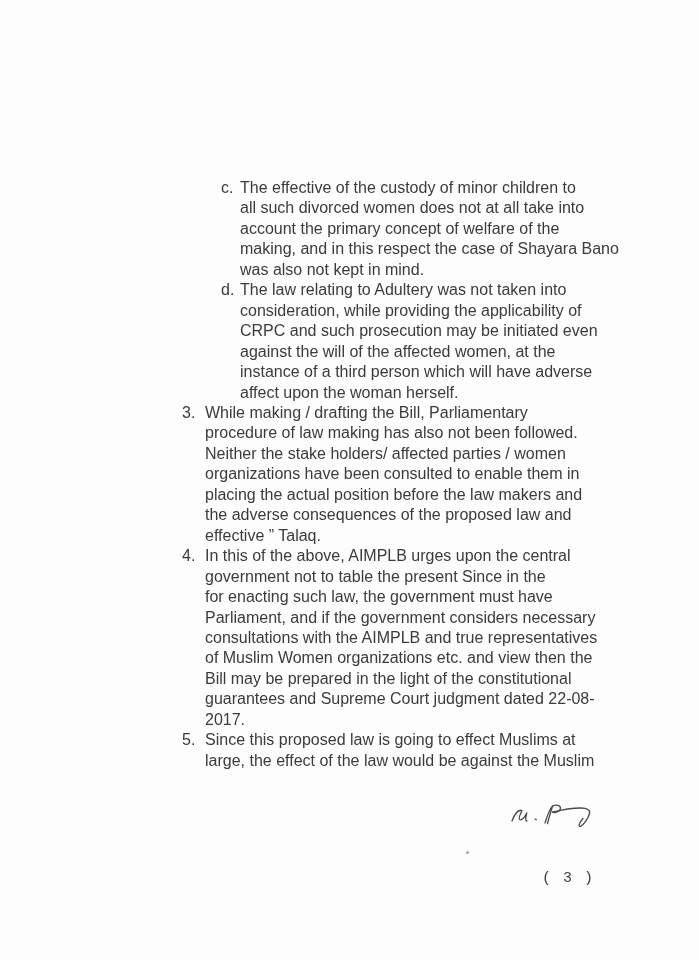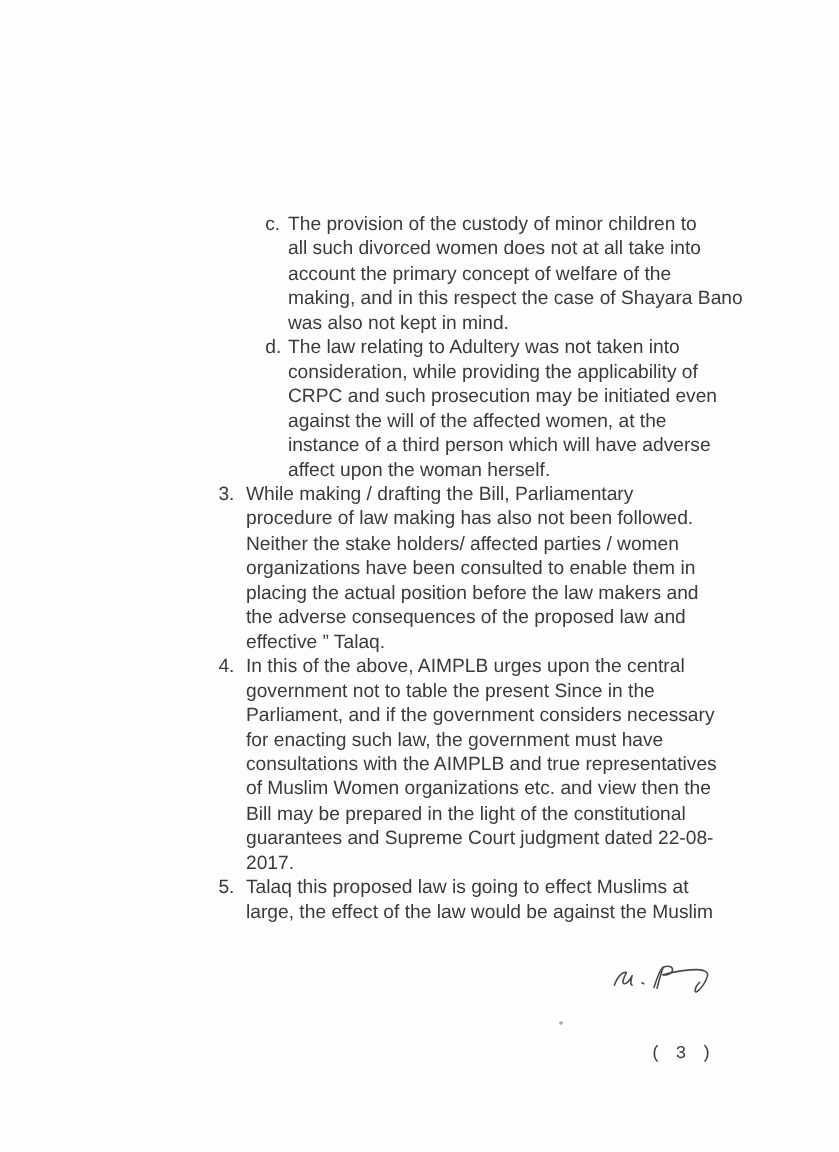--- a/index.html
+++ b/index.html
@@ -77,21 +77,21 @@
 </style>
 </head>
 <body>
 
 <div class="page">
 
   <div class="doc-body">
       <div class="item sub">
         <span class="marker">c.</span>
         <div class="lines">
-          <div class="line">The provision of the custody of minor children to</div>
+          <div class="line">The effective of the custody of minor children to</div>
           <div class="line">all such divorced women does not at all take into</div>
           <div class="line">account the primary concept of welfare of the</div>
           <div class="line">making, and in this respect the case of Shayara Bano</div>
           <div class="line">was also not kept in mind.</div>
         </div>
       </div>
       <div class="item sub">
         <span class="marker">d.</span>
         <div class="lines">
           <div class="line">The law relating to Adultery was not taken into</div>
@@ -112,33 +112,33 @@
           <div class="line">placing the actual position before the law makers and</div>
           <div class="line">the adverse consequences of the proposed law and</div>
           <div class="line">effective ” Talaq.</div>
         </div>
       </div>
       <div class="item num">
         <span class="marker">4.</span>
         <div class="lines">
           <div class="line">In this of the above, AIMPLB urges upon the central</div>
           <div class="line">government not to table the present Since in the</div>
+          <div class="line">for enacting such law, the government must have</div>
           <div class="line">Parliament, and if the government considers necessary</div>
-          <div class="line">for enacting such law, the government must have</div>
           <div class="line">consultations with the AIMPLB and true representatives</div>
           <div class="line">of Muslim Women organizations etc. and view then the</div>
           <div class="line">Bill may be prepared in the light of the constitutional</div>
           <div class="line">guarantees and Supreme Court judgment dated 22-08-</div>
           <div class="line">2017.</div>
         </div>
       </div>
       <div class="item num">
         <span class="marker">5.</span>
         <div class="lines">
-          <div class="line">Talaq this proposed law is going to effect Muslims at</div>
+          <div class="line">Since this proposed law is going to effect Muslims at</div>
           <div class="line">large, the effect of the law would be against the Muslim</div>
         </div>
       </div>
     </div>
 
   <svg class="signature" viewBox="0 0 100 42" aria-hidden="true">
     <path d="M7,25 C10,17 14,13.5 17,14.5 C15,18.5 13,22.5 14.8,23.6 C16.8,24.7 19.8,21 21.8,17 C20.8,21 19.8,24.6 21.8,25"></path>
     <path d="M30,23 l1.4,0.8"></path>
     <path d="M40,27 C43,17.5 45.5,11.5 47.5,10.2 C45.5,16.5 43.5,23.5 42.5,27.5"></path>
     <path d="M47.5,10.2 C51.5,8.2 55.5,9.2 55.5,12.2 C55.5,15.2 50.5,17.2 47.5,16.2"></path>

